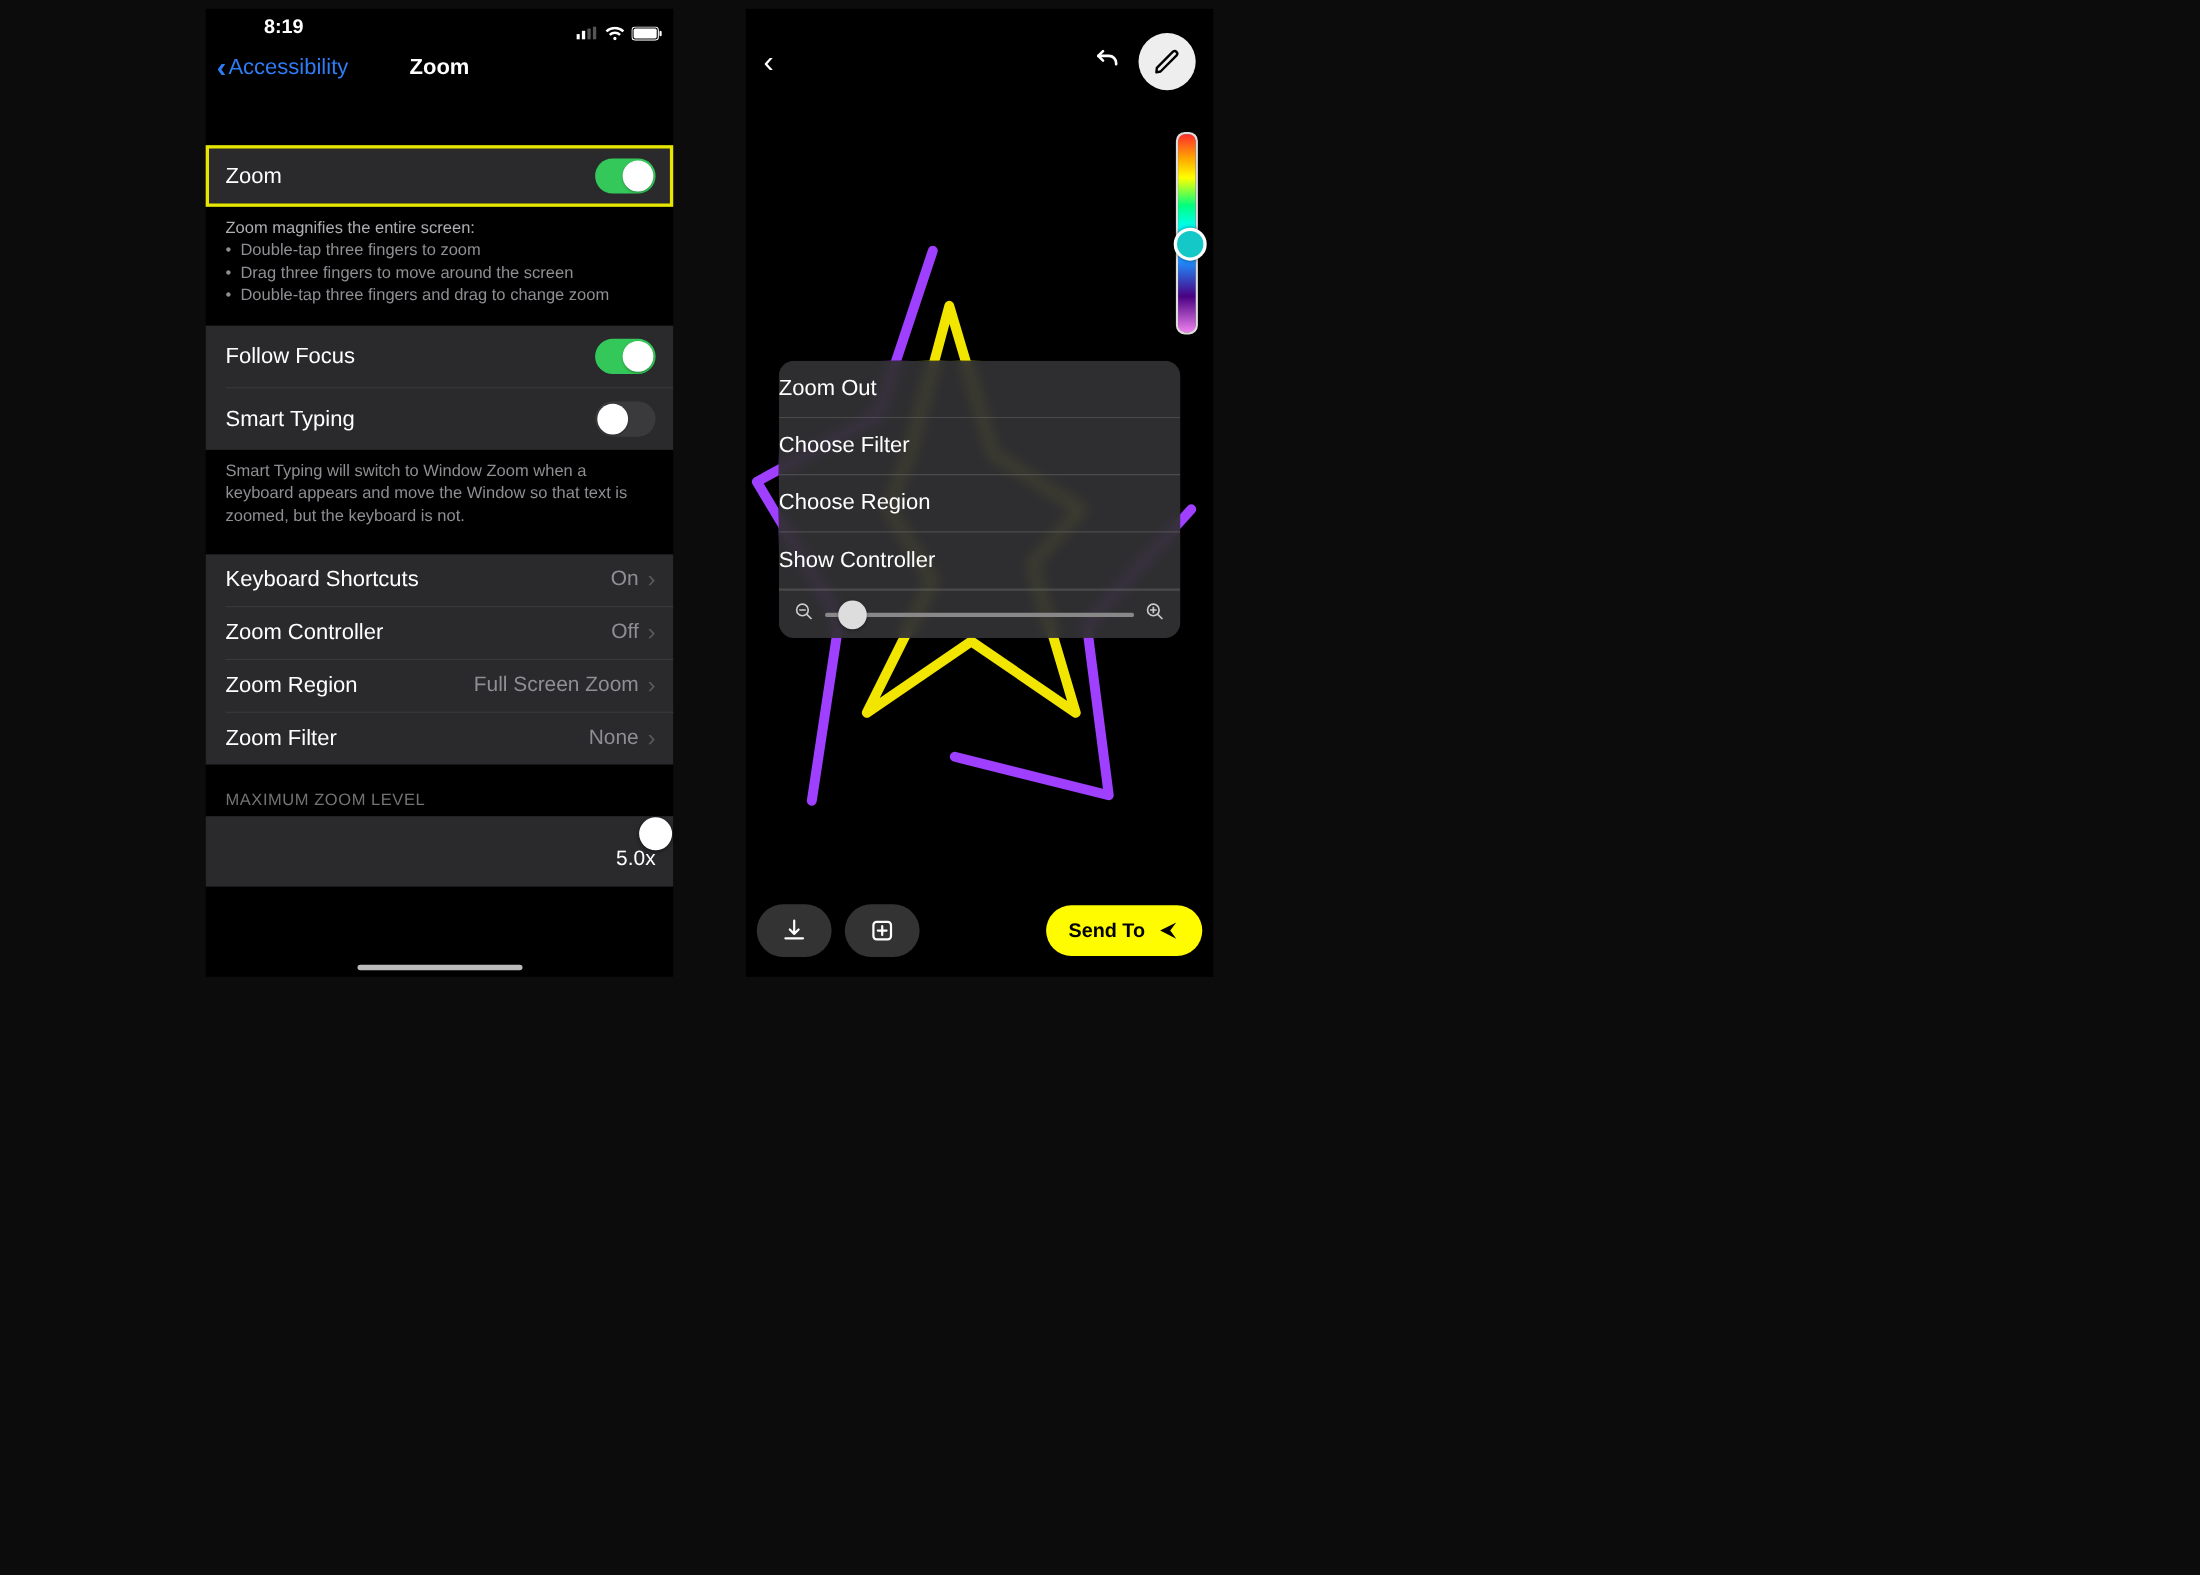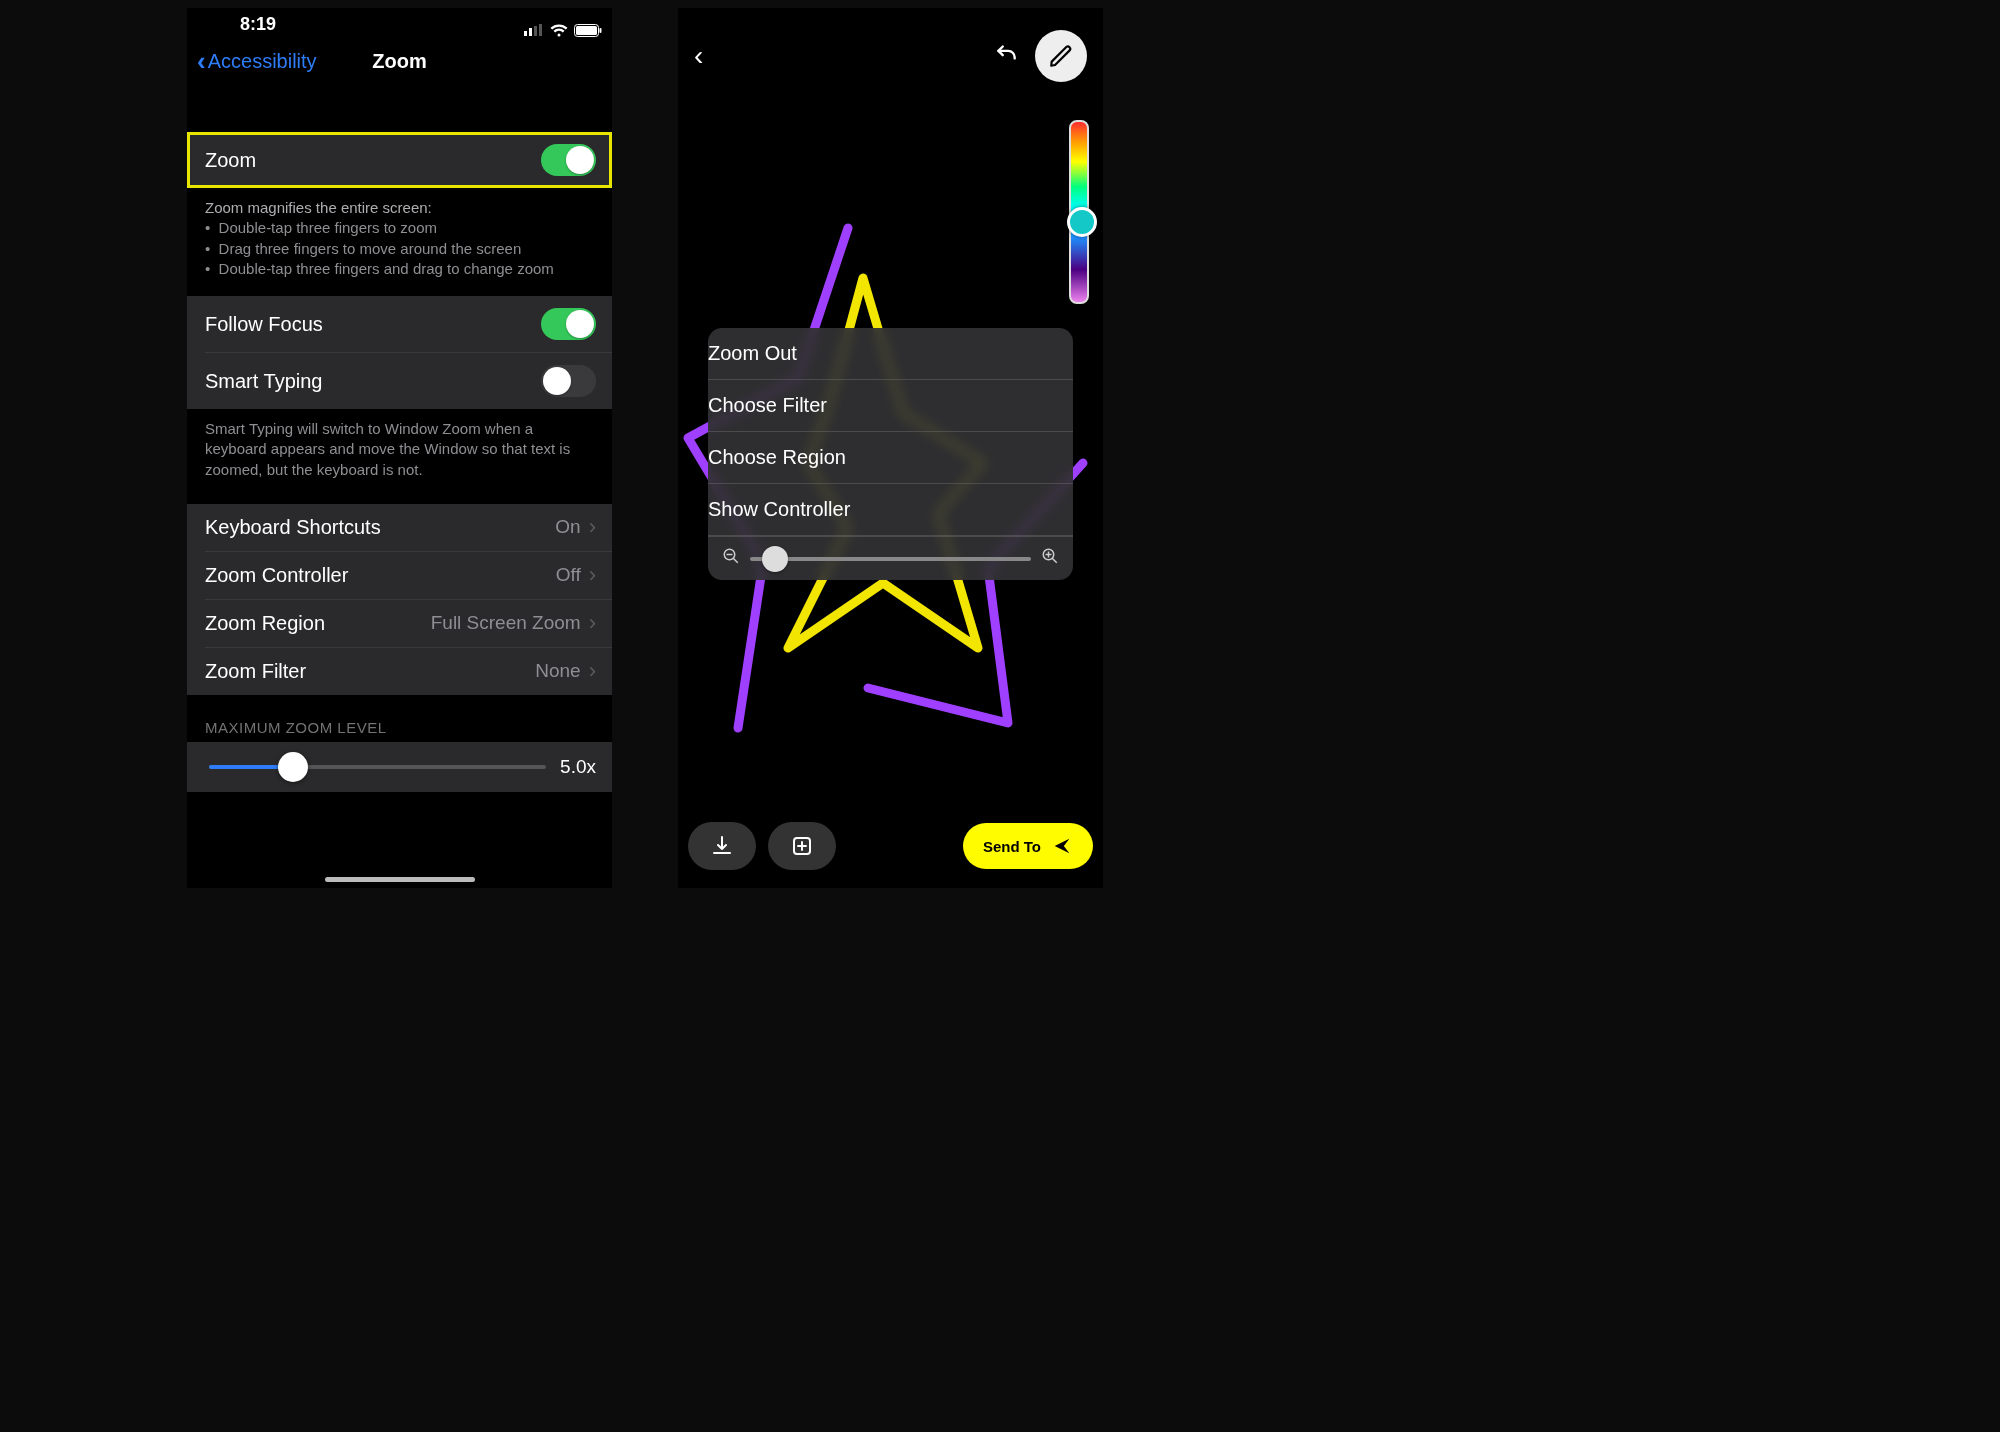--- a/index.html
+++ b/index.html
@@ -26,21 +26,21 @@
   .footer-note{color:#8e8e93;font-size:15px;padding:10px 18px 0 18px;line-height:1.35;}
   .footer-header{color:#737373;font-size:15px;padding:24px 18px 6px 18px;letter-spacing:0.5px;}
 
   .highlight{outline:3px solid #e7e600;outline-offset:-3px;}
 
   .toggle{width:55px;height:32px;border-radius:16px;position:relative;background:#3a3a3c;}
   .toggle.on{background:#34c759;}
   .toggle .knob{position:absolute;width:28px;height:28px;border-radius:50%;background:#fff;top:2px;left:2px;transition:left .1s;box-shadow:0 1px 2px rgba(0,0,0,.3);}
   .toggle.on .knob{left:25px;}
 
-  .slider-row{padding:14px 16px 14px 22px;display:flex;align-items:center;gap:14px;background:#2a2a2c;}
+  .slider-row{padding:14px 16px 14px 22px;display:flex;align-items:flex-end;gap:14px;background:#2a2a2c;flex-direction:column;}
   .slider-track{flex:1;height:4px;background:#555;border-radius:2px;position:relative;}
   .slider-fill{position:absolute;left:0;top:0;height:4px;background:#2e7cf6;border-radius:2px;}
   .slider-knob{position:absolute;width:30px;height:30px;border-radius:50%;background:#fff;top:-13px;box-shadow:0 1px 4px rgba(0,0,0,.5);}
   .slider-val{color:#fff;font-size:19px;}
 
   .home-indicator{position:absolute;bottom:6px;left:50%;width:150px;height:5px;background:#bbb;border-radius:3px;transform:translateX(-50%);}
 
   
   .snap-top{position:absolute;top:18px;left:16px;right:16px;height:60px;display:flex;align-items:center;justify-content:space-between;}
   .snap-chev{color:#fff;font-size:28px;font-weight:300;}
@@ -58,21 +58,21 @@
   .zoom-menu .zrow{padding:14px 0;border-bottom:1px solid rgba(120,120,120,.4);}
   .zoom-menu .zrow:last-of-type{border-bottom:none;}
   .zoom-slider-row{display:flex;align-items:center;gap:10px;padding:10px 14px;border-top:1px solid rgba(120,120,120,.4);}
   .zoom-slider-row .ztrack{flex:1;height:4px;background:#888;border-radius:2px;position:relative;}
   .zoom-slider-row .zknob{position:absolute;width:26px;height:26px;border-radius:50%;background:#ddd;top:-11px;left:12px;box-shadow:0 1px 3px rgba(0,0,0,.4);}
   .zicon{font-size:18px;color:#ccc;}
 
   .snap-bottom{position:absolute;bottom:18px;left:10px;right:10px;display:flex;align-items:center;justify-content:space-between;}
   .round-btn{width:68px;height:48px;border-radius:26px;background:#333;display:flex;align-items:center;justify-content:center;color:#fff;}
   .round-btn svg{width:24px;height:24px;}
-  .send-btn{background:#fffc00;color:#000;font-weight:700;border-radius:26px;padding:12px 20px;display:flex;align-items:center;gap:10px;font-size:15px;}
+  .send-btn{background:#fffc00;color:#000;font-weight:700;border-radius:26px;padding:12px 20px;display:flex;align-items:center;gap:10px;font-size:18px;}
   .send-btn svg{width:22px;height:22px;}
 </style>
 </head>
 <body>
 
 <div class="canvas">
 
   <div class="phone left">
 
     <div class="status-bar">

